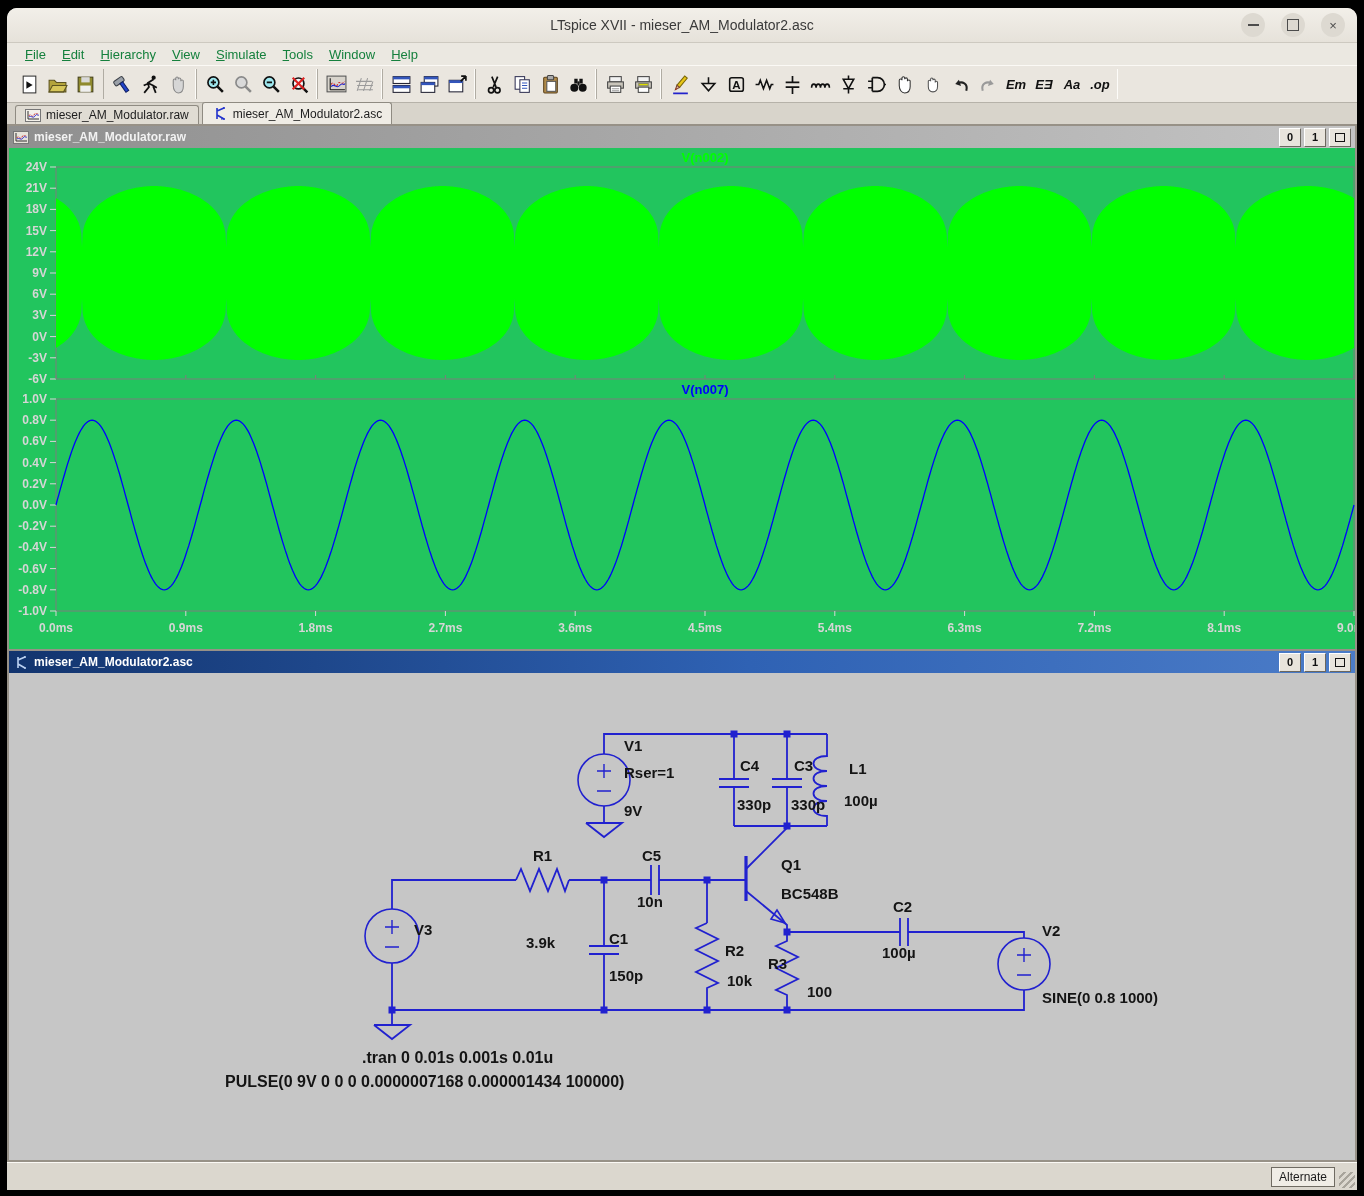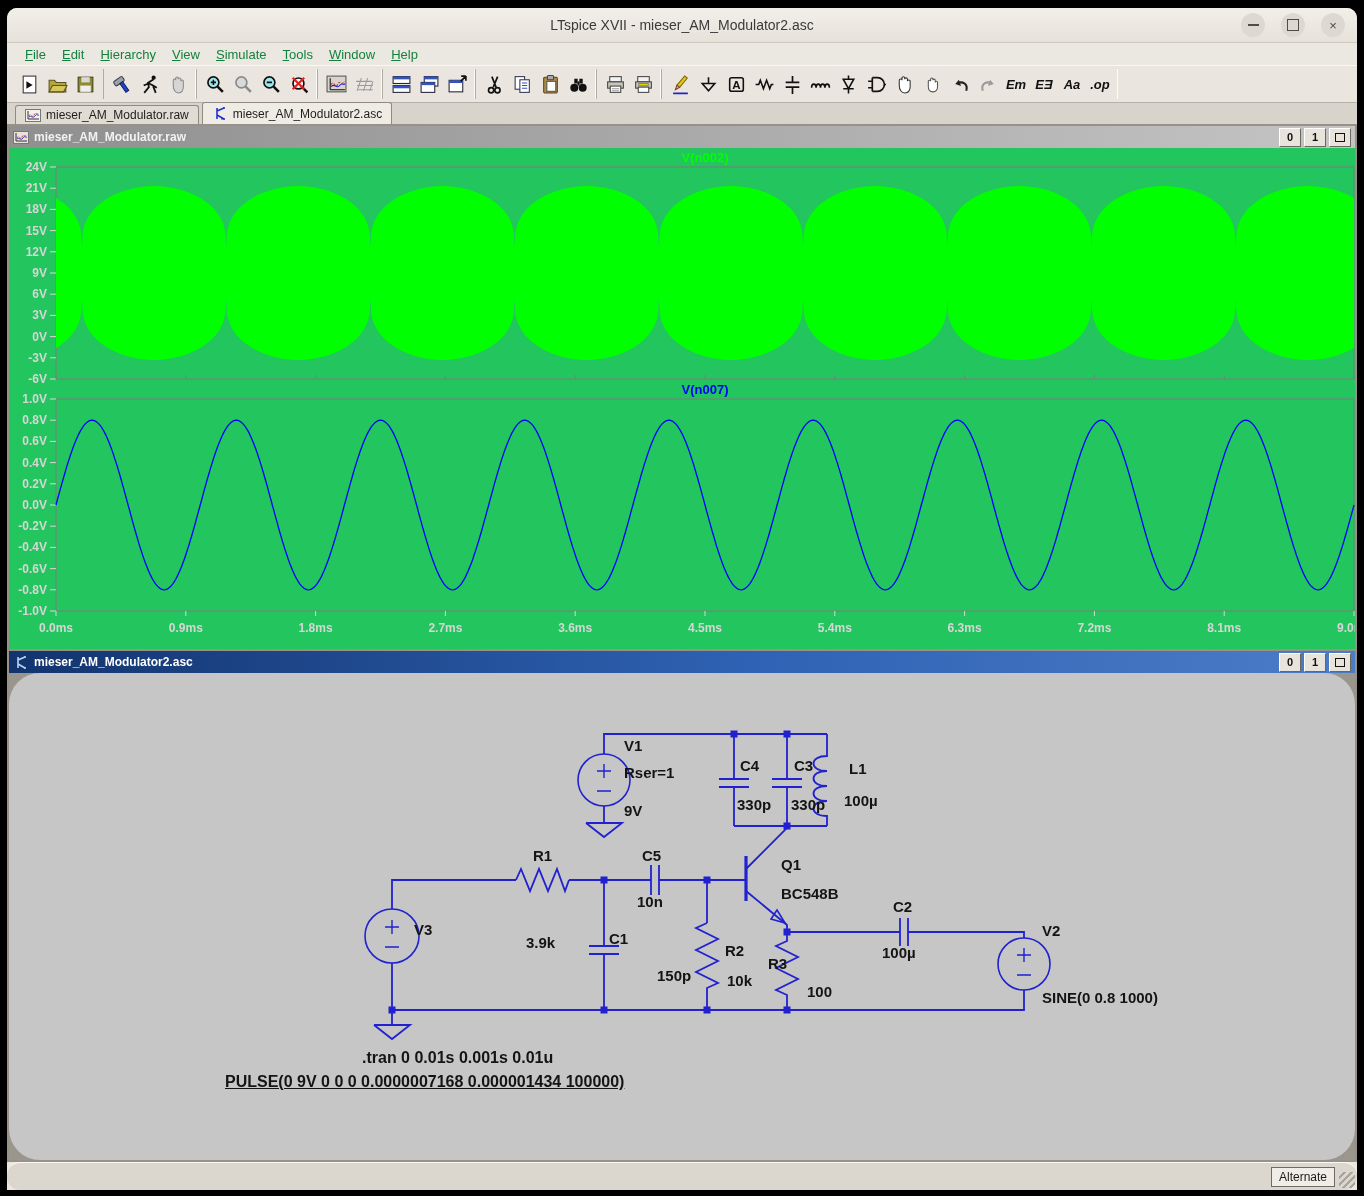--- a/index.html
+++ b/index.html
@@ -42,27 +42,27 @@
   .wtitle{background:linear-gradient(90deg,#8f8f8f,#c4c4c4);}
   .wtitle .ct-label{color:#f2f2f2;}
   .stitle{background:linear-gradient(90deg,#12346e,#2f62b4 55%,#4b7cc8);}
   .stitle .ct-label{color:#fff;}
   .cbuttons{margin-left:auto;display:flex;gap:3px;}
   .cbtn{width:20px;height:17px;background:#e8e4dc;border:1px solid;border-color:#fff #6b675e #6b675e #fff;
     font-size:11px;font-weight:bold;color:#111;display:flex;align-items:center;justify-content:center;}
   .sq{width:8px;height:7px;border:1.5px solid #111;}
   .ccontent{flex:1 1 auto;position:relative;min-height:0;}
   .wcontent{background:#22c55e;}
-  .scontent{background:#c6c6c6;border-radius:31px;}
+  .scontent{background:#c6c6c6;}
   .ccontent svg{position:absolute;left:0;top:0;}
   .sch-label{position:absolute;font-weight:bold;color:#141414;font-size:15px;white-space:nowrap;line-height:1.1;}
   .sch-label.directive{font-size:16px;}
   
   .statusbar{height:27px;background:#dbd7ce;border-top:1px solid #fbf9f5;display:flex;align-items:center;
-    justify-content:flex-end;padding-right:22px;position:relative;flex:0 0 auto;border-radius:13px;}
+    justify-content:flex-end;padding-right:22px;position:relative;flex:0 0 auto;}
   .alt-btn{border:1px solid #6f6b62;background:#f0ede6;font-size:12px;color:#1c1c1c;padding:2px 7px;}
   .grip{position:absolute;right:2px;bottom:2px;width:16px;height:16px;
     background:repeating-linear-gradient(135deg,transparent 0 3px,#a8a49b 3px 5px);}
 </style>
 </head>
 <body>
 
 <div class="window">
 
   <div class="titlebar">
@@ -526,33 +526,33 @@
           <div class="sch-label" style="left: 785px; top: 85px;">C3</div>
           <div class="sch-label" style="left: 782px; top: 124px;">330p</div>
           <div class="sch-label" style="left: 840px; top: 88px;">L1</div>
           <div class="sch-label" style="left: 835px; top: 120px;">100µ</div>
           <div class="sch-label" style="left: 524px; top: 175px;">R1</div>
           <div class="sch-label" style="left: 517px; top: 221px; margin-top: 41px;">3.9k</div>
           <div class="sch-label" style="left: 633px; top: 175px;">C5</div>
           <div class="sch-label" style="left: 628px; top: 221px;">10n</div>
           <div class="sch-label" style="left: 405px; top: 224px; margin-top: 25px;">V3</div>
           <div class="sch-label" style="left: 600px; top: 258px;">C1</div>
-          <div class="sch-label" style="left: 600px; top: 295px; margin-left: 48px;">150p</div>
+          <div class="sch-label" style="left: 600px; top: 295px;">150p</div>
           <div class="sch-label" style="left: 716px; top: 270px;">R2</div>
           <div class="sch-label" style="left: 718px; top: 300px;">10k</div>
           <div class="sch-label" style="left: 772px; top: 184px;">Q1</div>
           <div class="sch-label" style="left: 772px; top: 213px;">BC548B</div>
           <div class="sch-label" style="left: 759px; top: 283px;">R3</div>
           <div class="sch-label" style="left: 798px; top: 311px;">100</div>
           <div class="sch-label" style="left: 884px; top: 226px;">C2</div>
           <div class="sch-label" style="left: 873px; top: 272px;">100µ</div>
           <div class="sch-label" style="left: 1033px; top: 250px;">V2</div>
           <div class="sch-label" style="left: 1033px; top: 317px;">SINE(0 0.8 1000)</div>
           <div class="sch-label directive" style="left: 353px; top: 376px;">.tran 0 0.01s 0.001s 0.01u</div>
-          <div class="sch-label directive" style="left: 216px; top: 400px; text-decoration: underline;">PULSE(0 9V 0 0 0 0.0000007168 0.000001434 100000)</div>
+          <div class="sch-label directive" style="left: 216px; top: 400px;">PULSE(0 9V 0 0 0 0.0000007168 0.000001434 100000)</div>
         </div>
     </div>
 
   </div>
 
   <div class="statusbar">
     <span class="alt-btn">Alternate</span>
     <div class="grip"></div>
   </div>
 

